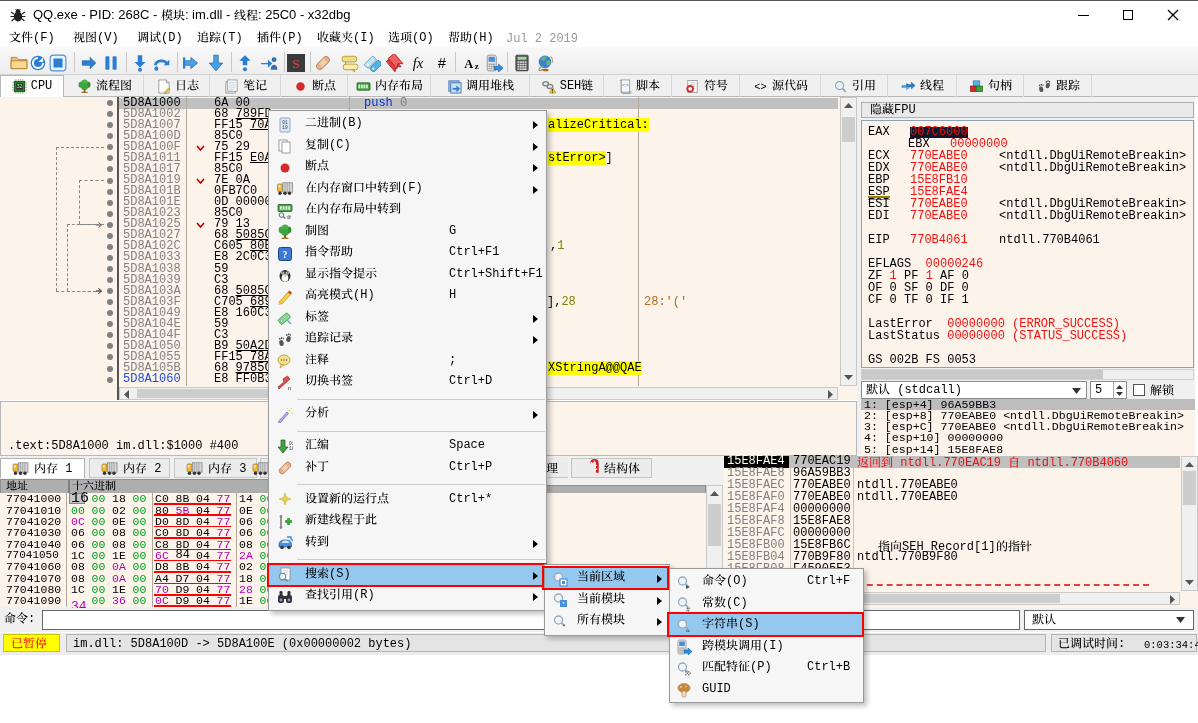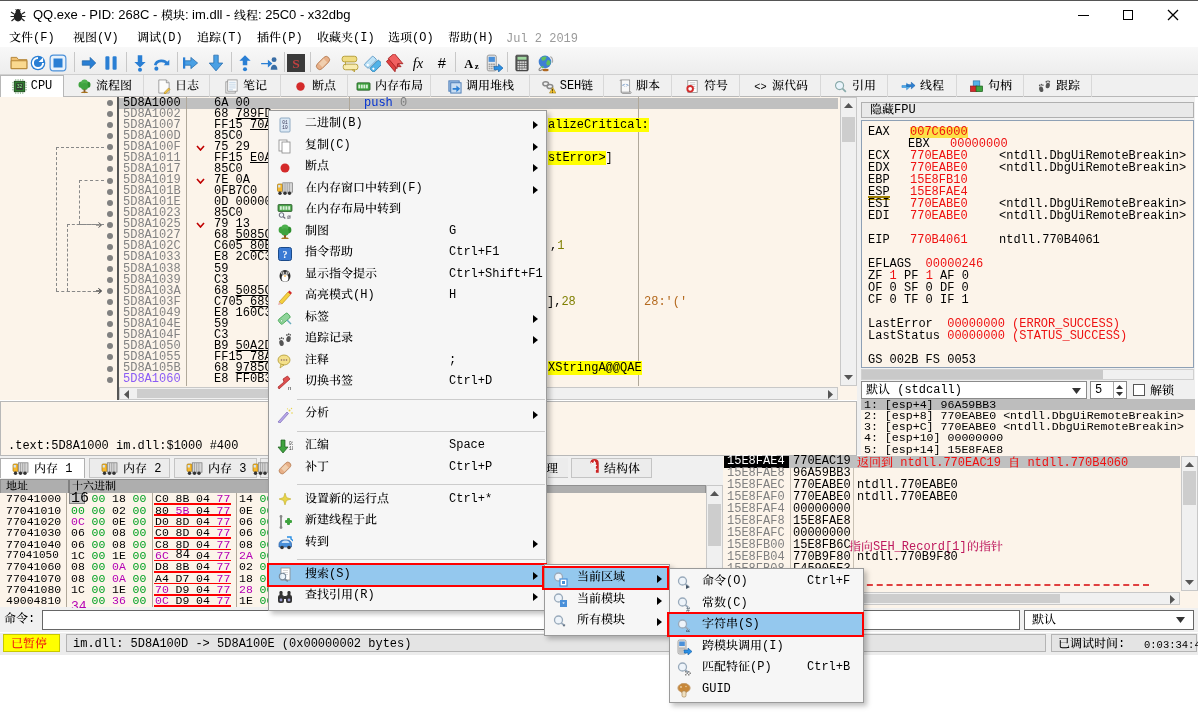--- a/index.html
+++ b/index.html
@@ -570,21 +570,21 @@
 <div class="row" style="left:123px;top:318.8px;color:#828282">5D8A104E</div>
 <div class="row" style="left:214px;top:318.8px">59</div>
 <div class="row" style="left:123px;top:329.86px;color:#828282">5D8A104F</div>
 <div class="row" style="left:214px;top:329.86px">C3</div>
 <div class="row" style="left:123px;top:340.92px;color:#828282">5D8A1050</div>
 <div class="row" style="left:214px;top:340.92px">B9 <span class="u">50A2D</span></div>
 <div class="row" style="left:123px;top:351.98px;color:#828282">5D8A1055</div>
 <div class="row" style="left:214px;top:351.98px">FF15 <span class="u">78A</span></div>
 <div class="row" style="left:123px;top:363.04px;color:#828282">5D8A105B</div>
 <div class="row" style="left:214px;top:363.04px">68 <span class="u">9785C</span></div>
-<div class="row" style="left:123px;top:374.1px;color:#8b5cf6">5D8A1060</div>
+<div class="row" style="left:123px;top:374.1px;color:#1d4ed8">5D8A1060</div>
 <div class="row" style="left:214px;top:374.1px">E8 FF0B3</div>
 <div class="row" style="left:364px;top:97.6px"><span style="color:#0030d0">push</span> <span class="grey">0</span></div>
 <div class="a" style="left:106.5px;top:100.1px;width:6px;height:6px;border-radius:3px;background:#808080"></div>
 <div class="a" style="left:106.5px;top:111.16px;width:6px;height:6px;border-radius:3px;background:#808080"></div>
 <div class="a" style="left:106.5px;top:122.22px;width:6px;height:6px;border-radius:3px;background:#808080"></div>
 <div class="a" style="left:106.5px;top:133.28px;width:6px;height:6px;border-radius:3px;background:#808080"></div>
 <div class="a" style="left:106.5px;top:144.34px;width:6px;height:6px;border-radius:3px;background:#808080"></div>
 <div class="a" style="left:106.5px;top:155.4px;width:6px;height:6px;border-radius:3px;background:#808080"></div>
 <div class="a" style="left:106.5px;top:166.46px;width:6px;height:6px;border-radius:3px;background:#808080"></div>
 <div class="a" style="left:106.5px;top:177.52px;width:6px;height:6px;border-radius:3px;background:#808080"></div>
@@ -645,21 +645,21 @@
 <div class="a" style="left:137px;top:388.5px;width:383px;height:9px;background:#cdcdcd"></div>
 <div class="a" style="left:0;top:400.5px;width:857px;height:55px;background:#fcf4ea;border:1px solid #b8b8b8"></div>
 <div class="a" style="left:8px;top:439px;font-size:12px">.text:5D8A1000 im.dll:$1000 #400</div>
 <div class="a" style="left:857px;top:97px;width:4px;height:358px;background:#f0f0f0"></div>
 <div class="a" style="left:861px;top:97px;width:334px;height:358px;background:#f0f0f0"></div>
 <div class="a" style="left:861px;top:102px;width:333px;height:16px;background:#e9e9e9;border:1px solid #b0b0b0;font-size:12px;padding-left:8px;line-height:14px"><svg class="k " style="width:24px;height:12px;" viewBox="0 0 200 100">
       <use href="#g46"></use>
       <use href="#g14" x="100"></use>
     </svg>FPU</div>
 <div class="a" style="left:861px;top:119.5px;width:333px;height:248px;background:#fcf4ea;border:1px solid #8ea0b5"></div>
-<div class="row" style="left:868px;top:126.5px;width:330px"><span style="">EAX</span><span class="red" style="position:absolute;left:42px;background:#fde047;">007C6000</span></div>
+<div class="row" style="left:868px;top:126.5px;width:330px"><span style="">EAX</span><span class="red" style="position:absolute;left:42px;background:#0f172a;">007C6000</span></div>
 <div class="row" style="left:908px;top:138.5px;width:330px"><span style="">EBX</span><span class="red" style="position:absolute;left:42px;">00000000</span></div>
 <div class="row" style="left:868px;top:150.5px;width:330px"><span style="">ECX</span><span class="red" style="position:absolute;left:42px;">770EABE0</span><span style="position:absolute;left:131px;color:#000">&lt;ntdll.DbgUiRemoteBreakin&gt;</span></div>
 <div class="row" style="left:868px;top:162.5px;width:330px"><span style="">EDX</span><span class="red" style="position:absolute;left:42px;">770EABE0</span><span style="position:absolute;left:131px;color:#000">&lt;ntdll.DbgUiRemoteBreakin&gt;</span></div>
 <div class="row" style="left:868px;top:174.5px;width:330px"><span style="">EBP</span><span class="red" style="position:absolute;left:42px;">15E8FB10</span></div>
 <div class="row" style="left:868px;top:186.5px;width:330px"><span style="border-bottom:1px solid #b09000;">ESP</span><span class="red" style="position:absolute;left:42px;">15E8FAE4</span></div>
 <div class="row" style="left:868px;top:198.5px;width:330px"><span style="">ESI</span><span class="red" style="position:absolute;left:42px;">770EABE0</span><span style="position:absolute;left:131px;color:#000">&lt;ntdll.DbgUiRemoteBreakin&gt;</span></div>
 <div class="row" style="left:868px;top:210.5px;width:330px"><span style="">EDI</span><span class="red" style="position:absolute;left:42px;">770EABE0</span><span style="position:absolute;left:131px;color:#000">&lt;ntdll.DbgUiRemoteBreakin&gt;</span></div>
 <div class="row" style="left:868px;top:234.5px;width:330px"><span style="">EIP</span><span class="red" style="position:absolute;left:42px;">770B4061</span><span style="position:absolute;left:131px;color:#000">ntdll.770B4061</span></div>
 <div class="a" style="left:868px;top:196.3px;width:22px;height:1.4px;background:#a08000"></div>
 <div class="row" style="left:868px;top:258.5px">EFLAGS  <span class="red">00000246</span></div>
@@ -884,21 +884,21 @@
 <div class="row green" style="left:91.5px;top:584.08px;font-size:11.5px">00</div>
 <div class="row" style="left:112px;top:584.08px;font-size:11.5px">1E</div>
 <div class="row green" style="left:132.5px;top:584.08px;font-size:11.5px">00</div>
 <div class="row mag" style="left:155px;top:584.08px;font-size:11.5px">70</div>
 <div class="row" style="left:175.5px;top:584.08px;font-size:11.5px">D9</div>
 <div class="row" style="left:196px;top:584.08px;font-size:11.5px">04</div>
 <div class="row mag" style="left:216.5px;top:584.08px;font-size:11.5px">77</div>
 <div class="a" style="left:154px;top:593.98px;width:77px;height:1.6px;background:#f00"></div>
 <div class="row mag" style="left:239px;top:584.08px;font-size:11.5px">28</div>
 <div class="row green" style="left:259.5px;top:584.08px;font-size:11.5px">00</div>
-<div class="row" style="left:6px;top:595.44px;font-size:11.5px">49004810</div>
+<div class="row" style="left:6px;top:595.44px;font-size:11.5px">77041090</div>
 <div class="row mag" style="left:71px;top:601px;font-size:13px">34</div>
 <div class="row green" style="left:91.5px;top:595.44px;font-size:11.5px">00</div>
 <div class="row mag" style="left:112px;top:595.44px;font-size:11.5px">36</div>
 <div class="row green" style="left:132.5px;top:595.44px;font-size:11.5px">00</div>
 <div class="row mag" style="left:155px;top:595.44px;font-size:11.5px">0C</div>
 <div class="row" style="left:175.5px;top:595.44px;font-size:11.5px">D9</div>
 <div class="row" style="left:196px;top:595.44px;font-size:11.5px">04</div>
 <div class="row mag" style="left:216.5px;top:595.44px;font-size:11.5px">77</div>
 <div class="a" style="left:154px;top:605.34px;width:77px;height:1.6px;background:#f00"></div>
 <div class="row" style="left:239px;top:595.44px;font-size:11.5px">1E</div>
@@ -933,21 +933,21 @@
 <div class="row" style="left:793px;top:492px">770EABE0</div>
 <div class="row" style="left:857px;top:492px">ntdll.770EABE0</div>
 <div class="row grey" style="left:727px;top:504px">15E8FAF4</div>
 <div class="row" style="left:793px;top:504px">00000000</div>
 <div class="row grey" style="left:727px;top:516px">15E8FAF8</div>
 <div class="row" style="left:793px;top:516px">15E8FAE8</div>
 <div class="row grey" style="left:727px;top:528px">15E8FAFC</div>
 <div class="row" style="left:793px;top:528px">00000000</div>
 <div class="row grey" style="left:727px;top:540px">15E8FB00</div>
 <div class="row" style="left:793px;top:540px">15E8FB6C</div>
-<div class="row" style="left:849px;top:540px;color:#be185d"><svg class="k " style="width:24px;height:12px;" viewBox="0 0 200 100">
+<div class="row" style="left:878px;top:540px;color:#000000"><svg class="k " style="width:24px;height:12px;" viewBox="0 0 200 100">
       <use href="#g65"></use>
       <use href="#g66" x="100"></use>
     </svg>SEH_Record[1]<svg class="k " style="width:36px;height:12px;" viewBox="0 0 300 100">
       <use href="#g67"></use>
       <use href="#g65" x="100"></use>
       <use href="#g68" x="200"></use>
     </svg></div>
 <div class="row grey" style="left:727px;top:552px">15E8FB04</div>
 <div class="row" style="left:793px;top:552px">770B9F80</div>
 <div class="row" style="left:857px;top:552px">ntdll.770B9F80</div>

